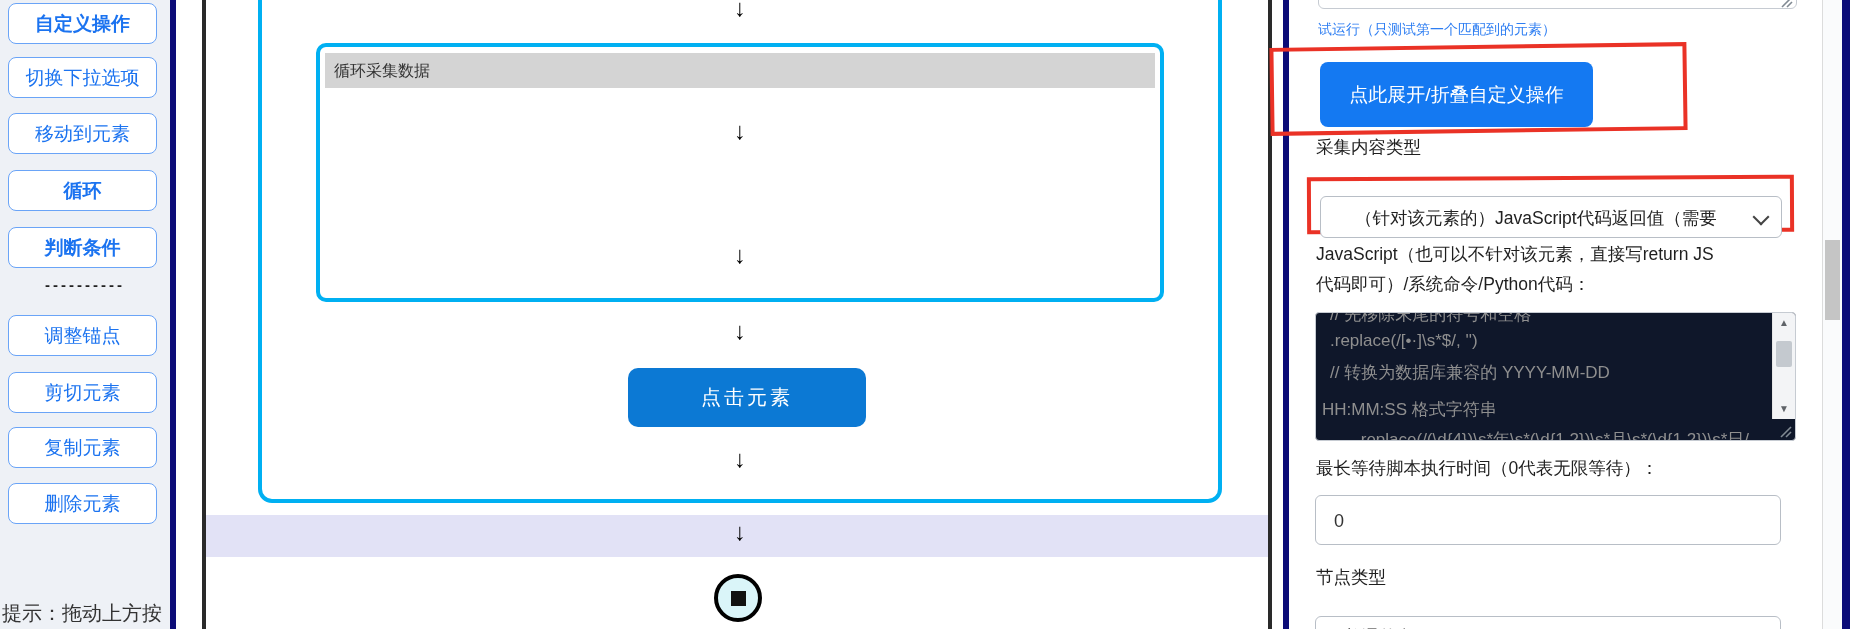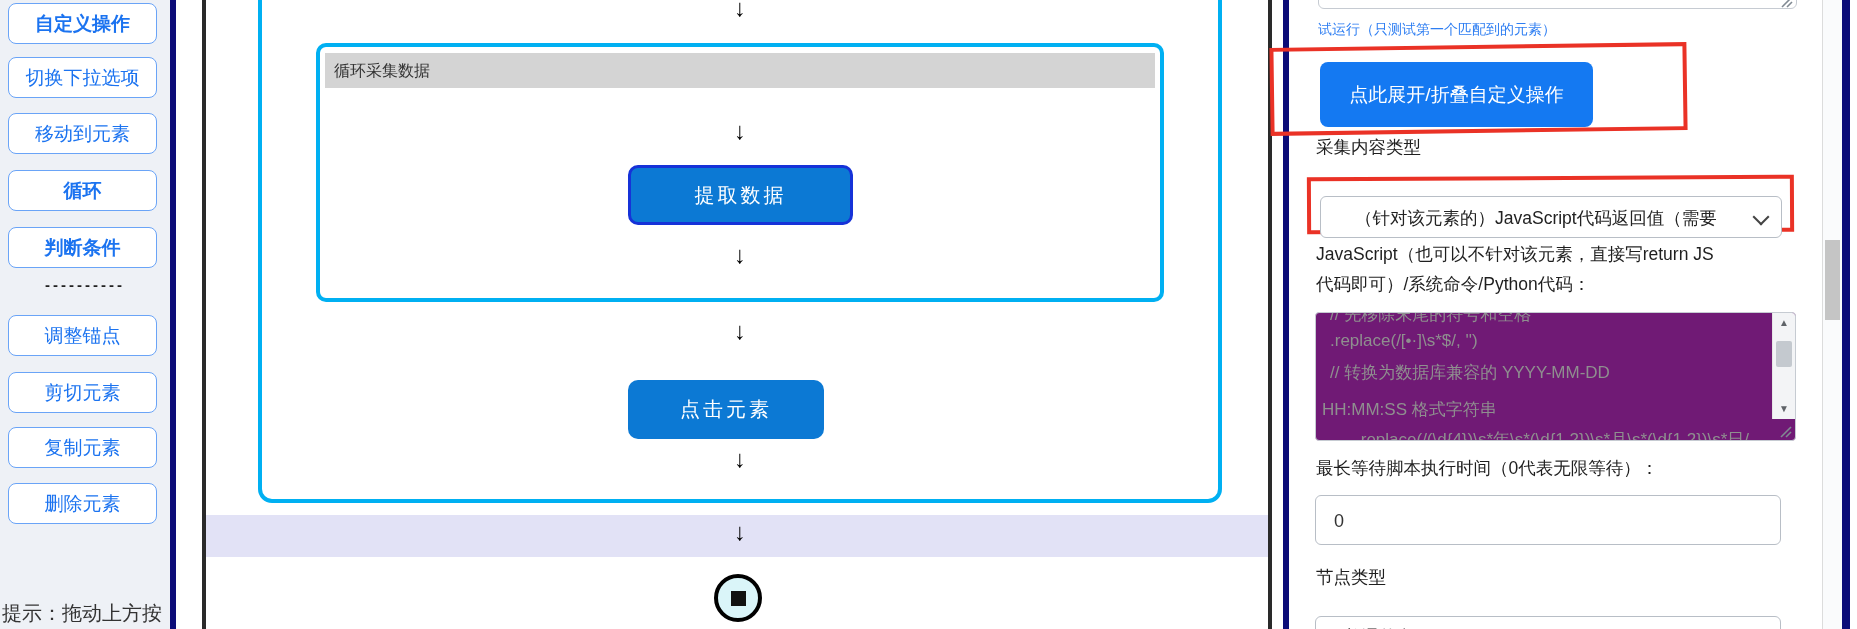--- a/index.html
+++ b/index.html
@@ -59,21 +59,21 @@
   .select .sel-text{display:block;white-space:nowrap;overflow:hidden;color:#222;
                     font-size:17.5px;}
   .chev{position:absolute;width:10px;height:10px;border-right:2px solid #444;
         border-bottom:2px solid #444;transform:rotate(45deg);}
   .input-box{position:absolute;border:1px solid #b8bec6;border-radius:6px;background:#fff;
              box-sizing:border-box;color:#333;font-size:18px;}
   .partial-ta{position:absolute;left:1318px;top:-40px;width:479px;height:49px;
               border:1px solid #c6cbd2;border-radius:6px;box-sizing:border-box;background:#fff;}
   .code-box{position:absolute;left:1315px;top:312px;width:481px;height:129px;
             border:1px solid #c6cbd2;border-radius:4px;box-sizing:border-box;
-            background:#701a75;overflow:hidden;}
+            background:#0f172a;overflow:hidden;}
   .code-line{position:absolute;color:#8f8f8f;font-size:17px;white-space:nowrap;}
   .ta-scroll{position:absolute;right:0;top:0;width:23px;height:106px;background:#f3f4f6;
              border-left:1px solid #e6e6e6;box-sizing:border-box;}
   .ta-scroll .up,.ta-scroll .down{position:absolute;left:0;width:100%;text-align:center;
              font-size:10px;color:#5f6368;line-height:10px;}
   .ta-scroll .up{top:5px;} .ta-scroll .down{bottom:5px;}
   .ta-thumb{position:absolute;left:3px;top:28px;width:16px;height:26px;background:#c4c9cf;
             border-radius:2px;}
   .grip{position:absolute;}
   .pscroll{position:absolute;left:1822px;top:0;width:20px;height:629px;background:#fafbfc;
@@ -104,25 +104,24 @@
   <div class="vline dark" style="left:1268px;width:4px"></div>
   <div class="vline navy" style="left:1283px;width:6px"></div>
 
   <span class="flow-arrow" style="top:-4px">↓</span>
 
   <div class="outer-loop"></div>
   <div class="inner-loop"></div>
   <div class="loop-header">循环采集数据</div>
 
   <span class="flow-arrow" style="top:119px">↓</span>
-  <div class="flow-btn selected" style="top:165px">提取数据</div>
   <span class="flow-arrow" style="top:243px">↓</span>
 
   <span class="flow-arrow" style="top:319px">↓</span>
-  <div class="flow-btn" style="top:380px;height:59px;width:196px">点击元素</div>
+  <div class="flow-btn" style="top:368px;height:59px;width:238px">点击元素</div>
   <span class="flow-arrow" style="top:447px">↓</span>
 
   <div class="purple-band"></div>
   <span class="flow-arrow" style="top:520px">↓</span>
 
   <div class="stop-node">
     <div class="stop-square"></div>
   </div>
 
   <div class="partial-ta"></div>

